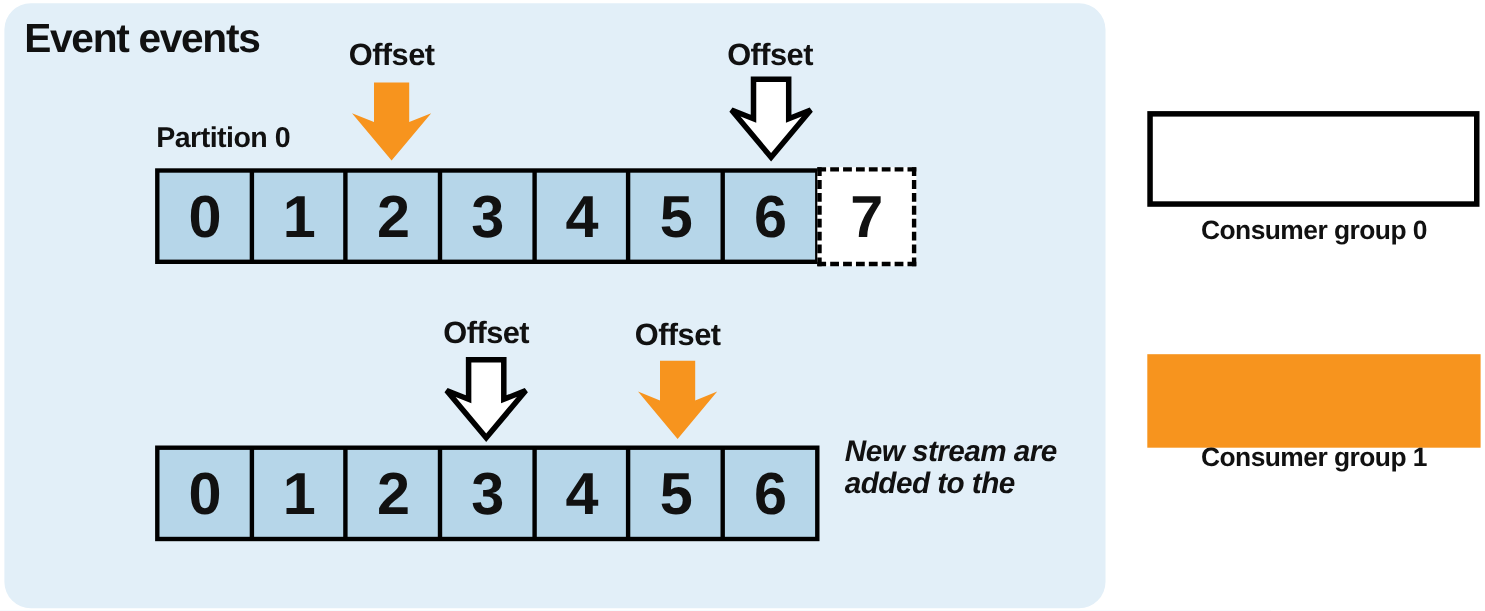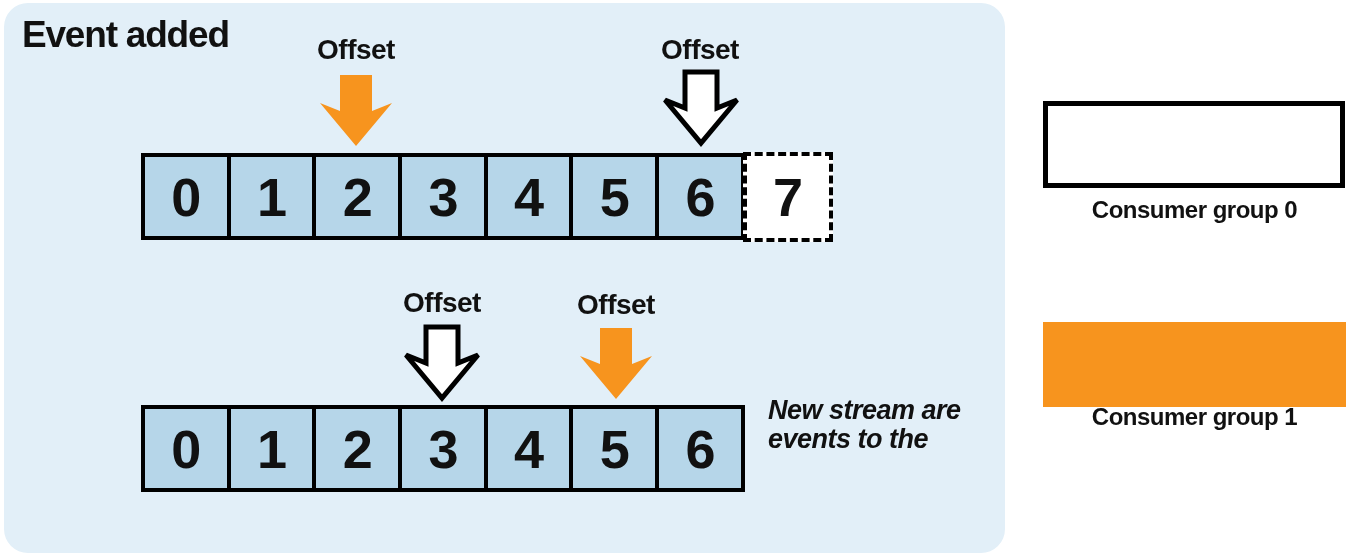--- a/index.html
+++ b/index.html
@@ -61,22 +61,23 @@
   .legend-label-0{left:1043px;top:196px;}
   .legend-label-1{left:1043px;top:403px;}
 </style>
 </head>
 <body>
 
 <div class="stage">
 
   <div class="panel"></div>
 
-  <div class="title">Event added</div>
+  <div class="title">Event events</div>
 
+  <div class="partition-label" style="top:110px;">Partition 0</div>
 
   <div class="row" style="top:153px;">
     <div class="cell">0</div>
     <div class="cell">1</div>
     <div class="cell">2</div>
     <div class="cell">3</div>
     <div class="cell">4</div>
     <div class="cell">5</div>
     <div class="cell">6</div>
   </div>
@@ -109,21 +110,21 @@
     <polygon points="24,4 56,4 56,40 76,32 40,75 4,32 24,40" fill="#ffffff" stroke-width="5" stroke-linejoin="miter" stroke="#000000"></polygon>
   </svg>
 
   <div class="offset-label" style="left:616px;top:289px;">Offset</div>
   <svg class="arrow" style="left:576px;top:324px;" viewBox="0 0 80 80">
     <polygon points="24,4 56,4 56,40 76,32 40,75 4,32 24,40" fill="#F7941E"></polygon>
   </svg>
 
   <div class="note">
     <div>New stream are</div>
-    <div>events to the</div>
+    <div>added to the</div>
   </div>
 
   <div class="legend-box-0"></div>
   <div class="legend-label legend-label-0">Consumer group 0</div>
 
   <div class="legend-box-1"></div>
   <div class="legend-label legend-label-1">Consumer group 1</div>
 
 </div>
 

